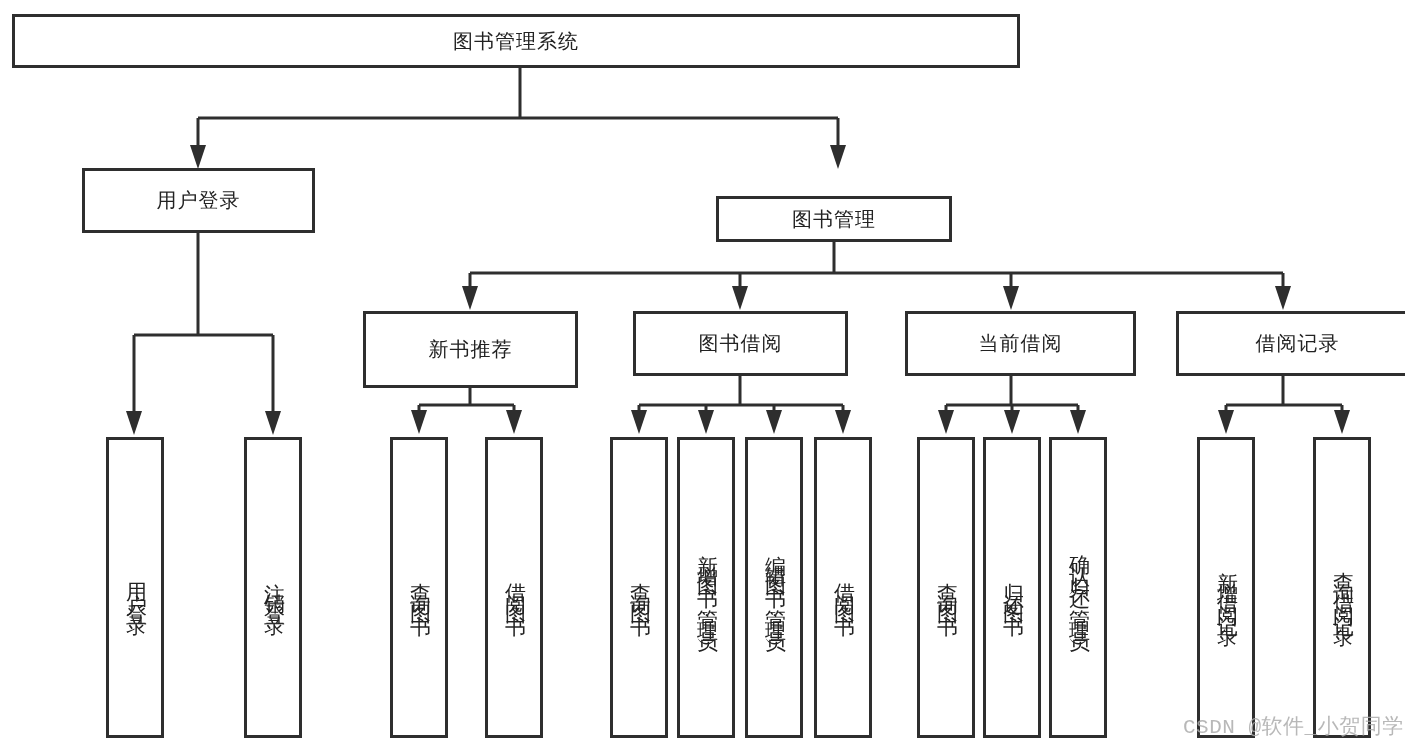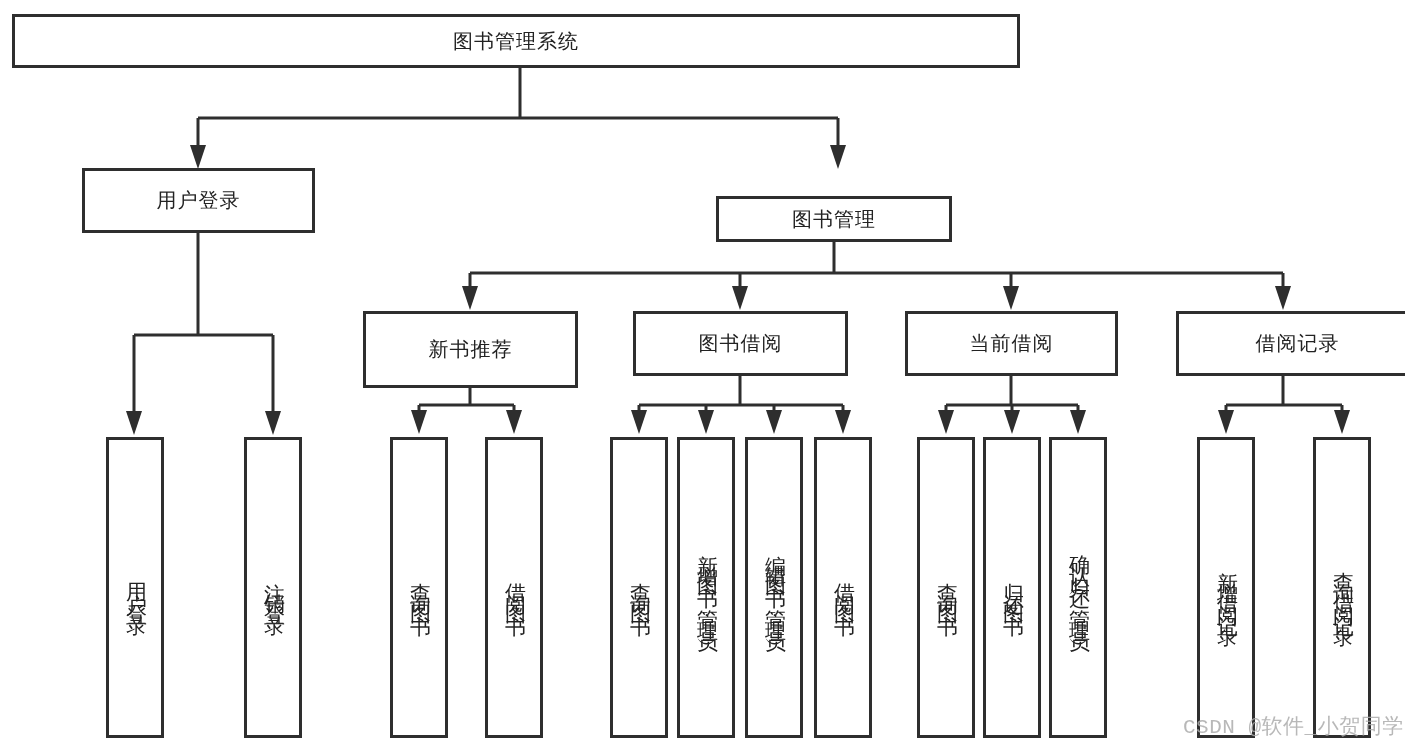--- a/index.html
+++ b/index.html
@@ -108,21 +108,21 @@
     </g>
   </svg>
 
   <div class="box h-box" style="left:12px; top:14px; width:1008px; height:54px;">图书管理系统</div>
 
   <div class="box h-box" style="left:82px; top:168px; width:233px; height:65px;">用户登录</div>
   <div class="box h-box" style="left:716px; top:168px; width:236px; height:46px;margin-top:28px;">图书管理</div>
 
   <div class="box h-box" style="left:363px; top:311px; width:215px; height:77px;">新书推荐</div>
   <div class="box h-box" style="left:633px; top:311px; width:215px; height:65px;text-align:right;">图书借阅</div>
-  <div class="box h-box" style="left:905px; top:311px; width:213px; height:65px;text-align:right;">当前借阅</div>
+  <div class="box h-box" style="left:905px; top:311px; width:231px; height:65px;text-align:right;">当前借阅</div>
   <div class="box h-box" style="left:1176px; top:311px; width:243px; height:65px;">借阅记录</div>
 
   <div class="box v-box" style="left:106px; top:437px; width:58px; height:301px;">用户登录</div>
   <div class="box v-box" style="left:244px; top:437px; width:58px; height:301px;">注销登录</div>
 
   <div class="box v-box" style="left:390px; top:437px; width:58px; height:301px;">查询图书</div>
   <div class="box v-box" style="left:485px; top:437px; width:58px; height:301px;">借阅图书</div>
 
   <div class="box v-box" style="left:610px; top:437px; width:58px; height:301px;">查询图书</div>
   <div class="box v-box" style="left:677px; top:437px; width:58px; height:301px;">新增图书（管理员）</div>

